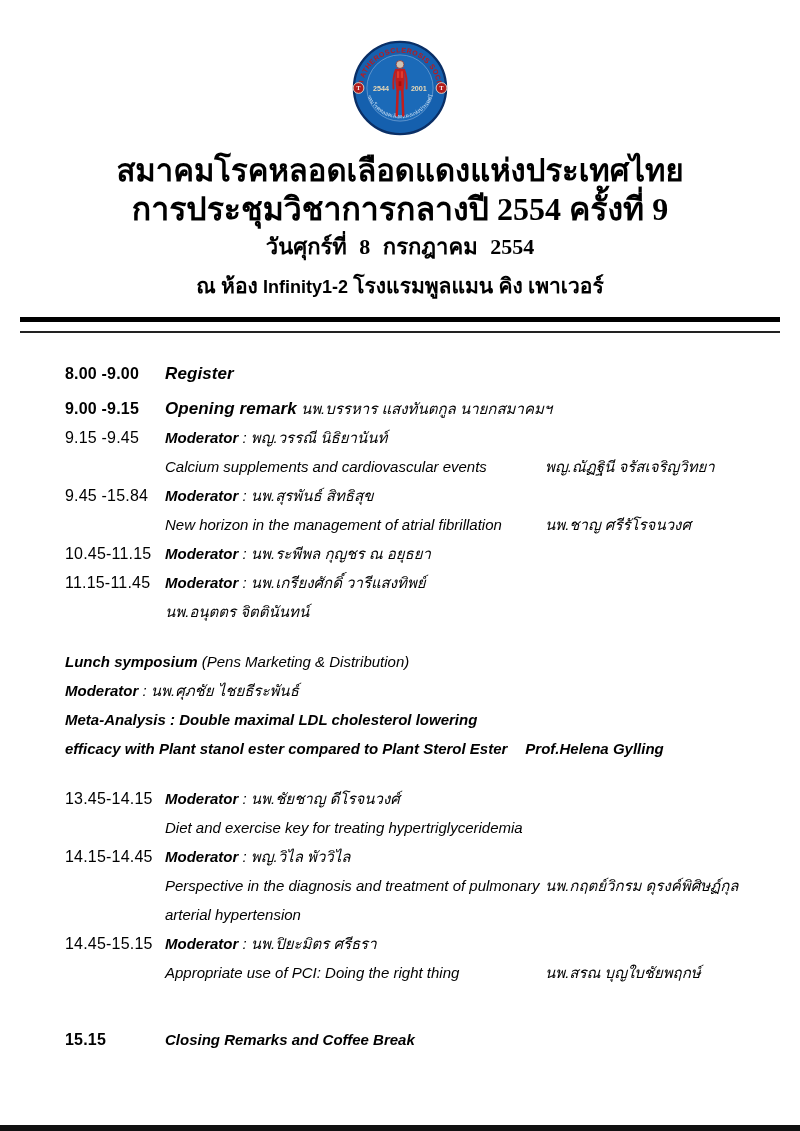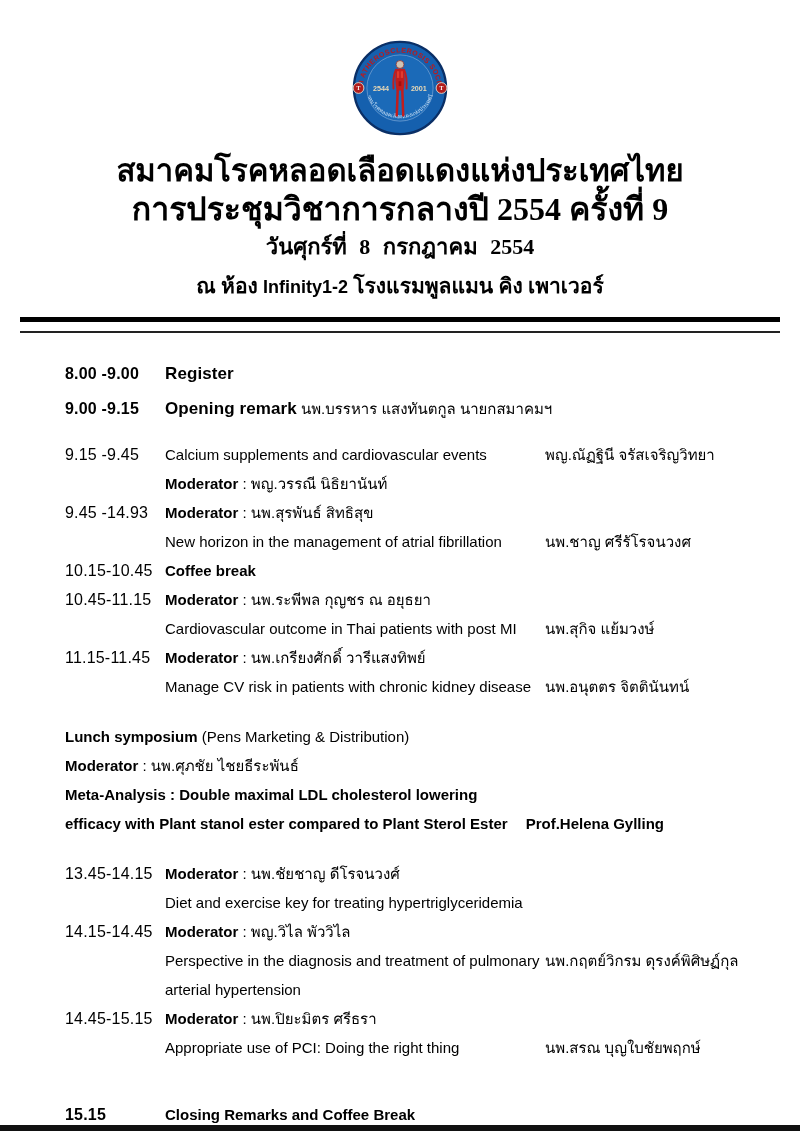--- a/index.html
+++ b/index.html
@@ -20,26 +20,26 @@
   .title4 .latin { font-family:"Liberation Sans","DejaVu Sans",sans-serif; font-size:18px; font-weight:bold; }
   .sep {
     margin:12px 20px 0 20px; height:9px;
     border-top:5px solid #000; border-bottom:2px solid #222;
   }
   .footer-bar { position:absolute; left:0; bottom:0; width:800px; height:6px; background:#111; }
   
   .schedule { padding:26px 30px 0 65px; }
   .row { display:flex; }
   .row.g-xs { margin-bottom:6px; }
-  .row.g-md { margin-bottom:17px; }
+  .row.g-md { margin-bottom:0; }
   .row.g-lg { margin-bottom:21px; }
   .row.g-xl { margin-bottom:38px; }
   .time { flex:0 0 100px; width:100px; font-size:16px; line-height:29px; letter-spacing:0.2px; }
   .content { flex:1; }
-  .line { display:flex; align-items:flex-start; font-size:15px; line-height:29px; white-space:nowrap; }
+  .line { display:flex; align-items:flex-start; font-size:15px; line-height:29px; white-space:nowrap;font-style:italic; }
   .talk { flex:0 0 380px; width:380px; overflow:visible; }
   .talk-auto { margin-right:18px; }
   .speaker { font-size:15px; }
   .b { font-weight:bold; }
   .lg { font-size:17px; letter-spacing:0.1px; }
   
   .ring-top { fill:#c01818; font-weight:bold; font-size:7.3px; letter-spacing:0.55px;
               font-family:"Liberation Sans","DejaVu Sans",sans-serif; }
   .ring-bottom { fill:#cfe2f5; font-size:5.6px; font-family:"Liberation Sans","DejaVu Sans",sans-serif; }
   .year { fill:#ead9b5; font-size:7.5px; font-weight:bold; font-family:"Liberation Sans","DejaVu Sans",sans-serif; }
@@ -107,68 +107,55 @@
         <div class="content">
           <div class="line">
             <span><span class="b lg">Opening remark</span><span>  นพ.บรรหาร แสงทันตกูล นายกสมาคมฯ</span></span>
           </div>
         </div>
       </div>
       <div class="row">
         <div class="time">9.15 -9.45</div>
         <div class="content">
           <div class="line">
+            <span><span class="b">Moderator</span><span> : พญ.วรรณี นิธิยานันท์</span></span>
+          </div>
+          <div class="line">
             <span class="talk"><span>Calcium supplements and cardiovascular events</span></span>
             <span class="speaker">พญ.ณัฏฐินี จรัสเจริญวิทยา</span>
           </div>
-          <div class="line">
-            <span><span class="b">Moderator</span><span> : พญ.วรรณี นิธิยานันท์</span></span>
-          </div>
-        </div>
-      </div>
-      <div class="row">
-        <div class="time">9.45 -14.93</div>
+        </div>
+      </div>
+      <div class="row">
+        <div class="time">9.45 -15.84</div>
         <div class="content">
           <div class="line">
             <span><span class="b">Moderator</span><span> : นพ.สุรพันธ์ สิทธิสุข</span></span>
           </div>
           <div class="line">
             <span class="talk"><span>New horizon in the management of atrial fibrillation</span></span>
             <span class="speaker">นพ.ชาญ ศรีรัโรจนวงศ</span>
           </div>
         </div>
       </div>
       <div class="row">
-        <div class="time">10.15-10.45</div>
-        <div class="content">
-          <div class="line">
-            <span><span class="b">Coffee break</span></span>
-          </div>
-        </div>
-      </div>
-      <div class="row">
         <div class="time">10.45-11.15</div>
         <div class="content">
           <div class="line">
             <span><span class="b">Moderator</span><span> : นพ.ระพีพล กุญชร ณ อยุธยา</span></span>
-          </div>
-          <div class="line">
-            <span class="talk"><span>Cardiovascular outcome in Thai patients with post MI</span></span>
-            <span class="speaker">นพ.สุกิจ แย้มวงษ์</span>
           </div>
         </div>
       </div>
       <div class="row g-lg">
         <div class="time">11.15-11.45</div>
         <div class="content">
           <div class="line">
             <span><span class="b">Moderator</span><span> : นพ.เกรียงศักดิ์ วารีแสงทิพย์</span></span>
           </div>
           <div class="line">
-            <span class="talk"><span>Manage CV risk in patients with chronic kidney disease</span></span>
             <span class="speaker">นพ.อนุตตร จิตตินันทน์</span>
           </div>
         </div>
       </div>
       <div class="row g-lg">
         <div class="content">
           <div class="line">
             <span><span class="b">Lunch symposium</span><span> (Pens Marketing &amp; Distribution)</span></span>
           </div>
           <div class="line">

